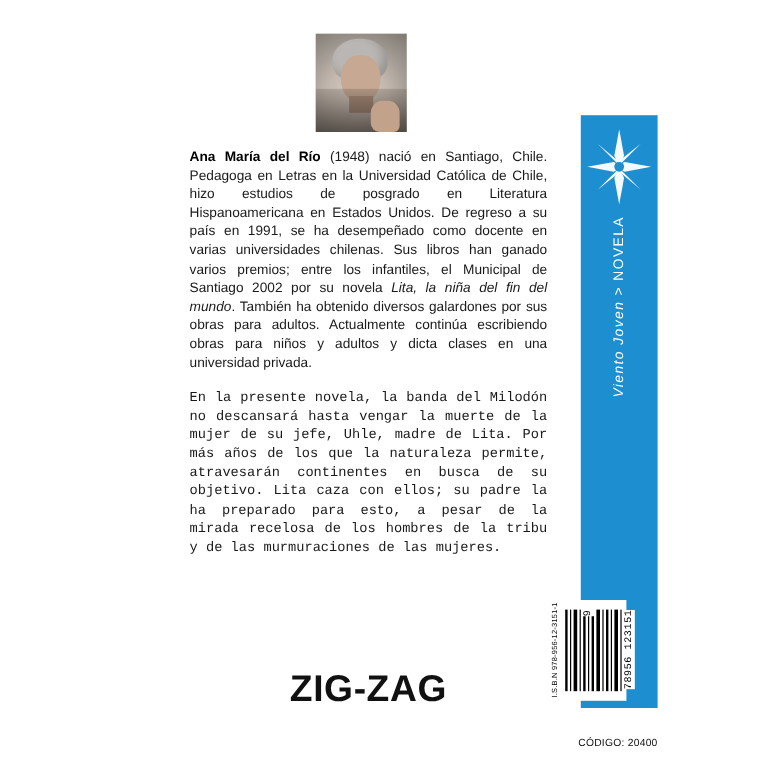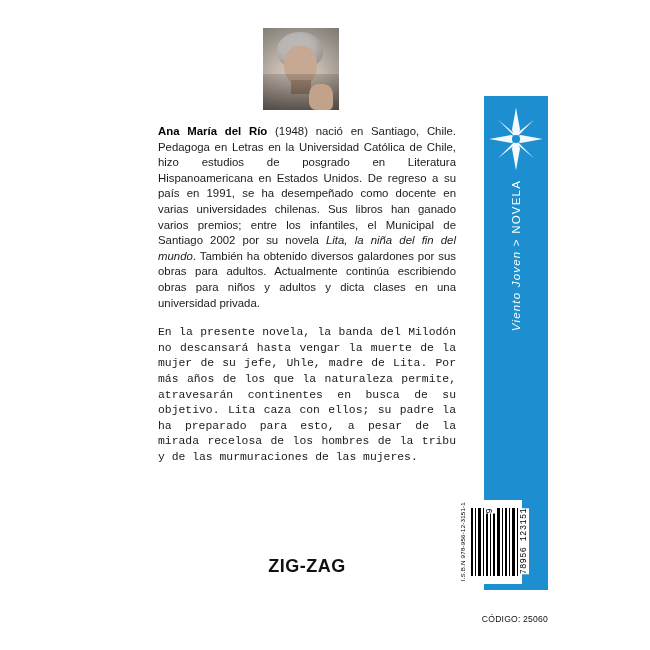--- a/index.html
+++ b/index.html
@@ -100,21 +100,21 @@
   .author-name { font-weight: bold; color: #000; }
   .book-title { font-style: italic; }
 
   
   .publisher {
     position: absolute;
     left: 158px;
     top: 556px;
     width: 298px;
     text-align: center;
-    font-size: 18px;
+    font-size: 31px;
     font-weight: bold;
     letter-spacing: 0.5px;
     color: #111;
   }
 
   
   .spine {
     position: absolute;
     left: 484px;
     top: 96px;
@@ -289,15 +289,15 @@
         <div class="bar" style="left:43px;width:3px"></div>
         <div class="bar" style="left:48px;width:1px"></div>
       </div>
       <div class="ean-digits">
         <span class="ean-left">9</span>
         <span class="ean-right">78956 123151</span>
       </div>
     </div>
   </div>
 
-  <div class="codigo">CÓDIGO: 25060</div>
+  <div class="codigo">CÓDIGO: 20400</div>
 
 </div>
 
 </body></html>

